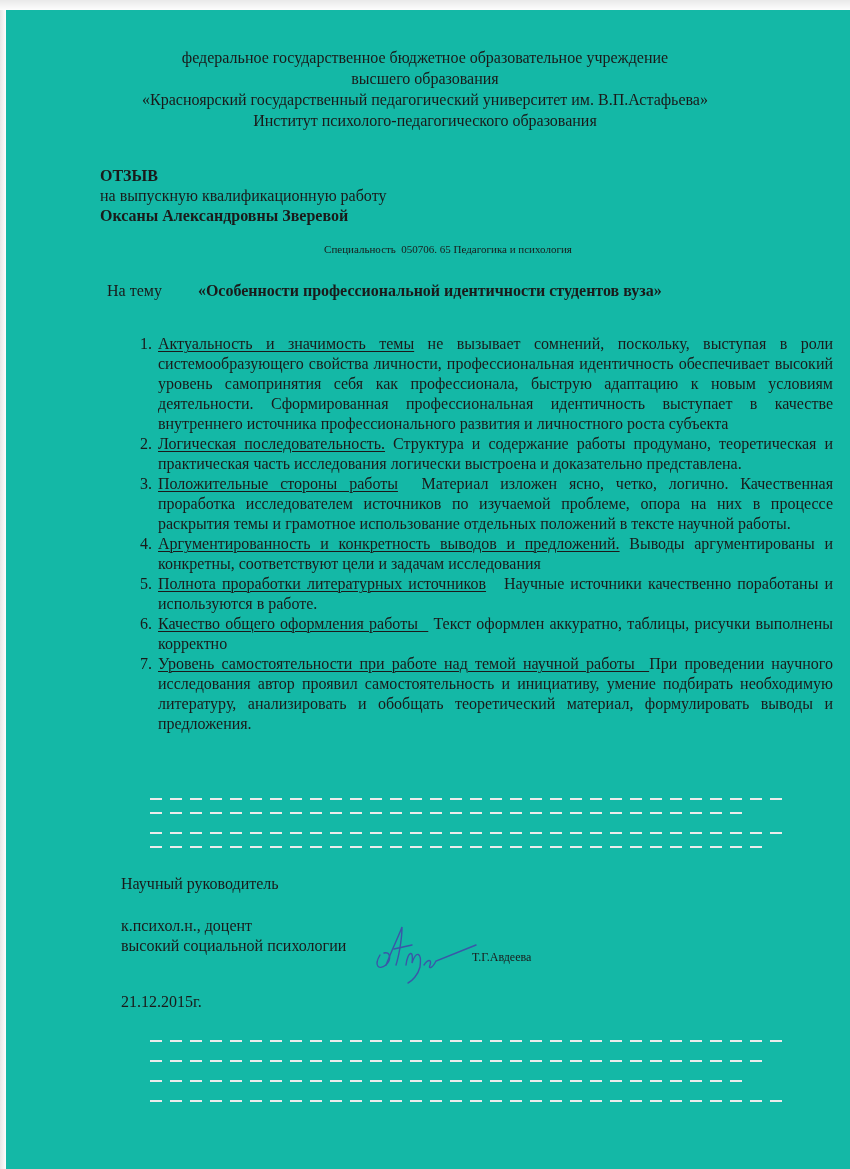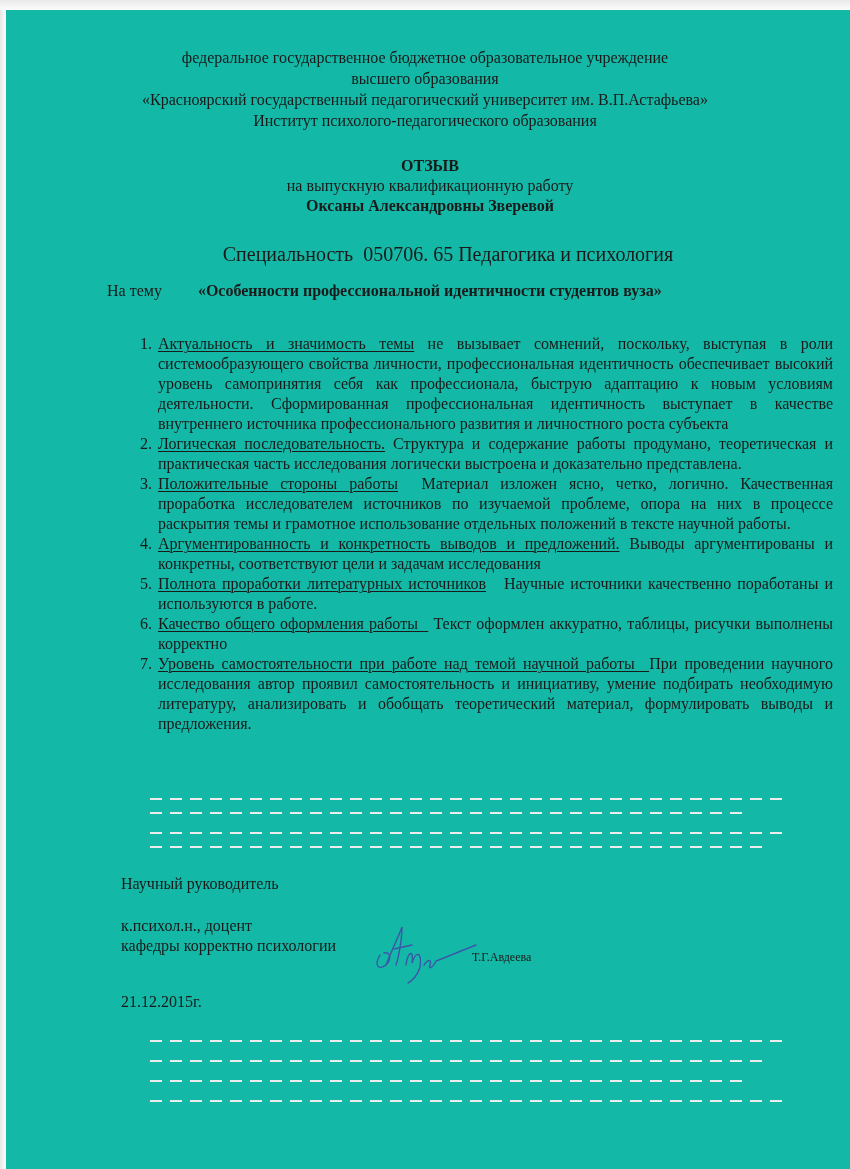--- a/index.html
+++ b/index.html
@@ -4,23 +4,23 @@
 <style>
   html, body { margin: 0; padding: 0; }
   body {
     width: 850px; height: 1169px; background: #ffffff; position: relative; overflow: hidden;
     font-family: "Liberation Serif", "DejaVu Serif", serif; color: #1a1a1a;
   }
   .page { position: absolute; inset: 0; background: #14b8a6; }
   .edge-left { position: absolute; left: 0; top: 0; width: 6px; height: 1169px; background: linear-gradient(90deg,#e6e6e6,#fdfdfd); }
   .edge-top { position: absolute; left: 0; top: 0; width: 850px; height: 10px; background: linear-gradient(180deg,#e9e9e9,#fdfdfd); }
   .header { position: absolute; left: 100px; top: 47px; width: 650px; text-align: center; font-size: 16px; line-height: 21px; }
-  .title-block { position: absolute; left: 100px; top: 156px; width: 660px; text-align: center; font-size: 16px; line-height: 20px; }
+  .title-block { position: absolute; left: 100px; top: 166px; width: 660px; font-size: 16px; line-height: 20px; }
   .title-block .h { font-weight: bold; }
-  .spec { position: absolute; left: 100px; top: 243px; width: 696px; text-align: center; font-size: 20px; }
+  .spec { position: absolute; left: 100px; top: 243px; width: 696px; text-align: center; font-size: 11px; }
   .topic { position: absolute; left: 107px; top: 282px; font-size: 16px; }
   .topic b { font-weight: bold; margin-left: 32px; }
   ol.items { position: absolute; left: 118px; top: 334px; width: 677px; margin: 0; padding: 0 0 0 38px; font-size: 16px; line-height: 20px; text-align: justify; }
   ol.items li { padding-left: 2px; }
   .ul { text-decoration: underline; text-decoration-thickness: 1px; text-underline-offset: 2px; font-family: Liberation Serif, serif; }
   .sign { position: absolute; left: 109px; font-size: 16px; line-height: 20px; margin-left: 12px; }
   .signature { position: absolute; left: 372px; top: 915px; width: 110px; height: 70px; }
   .signer { position: absolute; left: 472px; top: 950px; font-size: 12px; }
   .bleed { position: absolute; left: 150px; width: 640px; height: 2px; background: repeating-linear-gradient(90deg,#ebebeb 0 12px,transparent 12px 20px); }
 </style>
@@ -65,21 +65,21 @@
   <div class="bleed" style="top:832px"></div>
   <div class="bleed" style="top:846px;width:620px"></div>
   <div class="bleed" style="top:1040px"></div>
   <div class="bleed" style="top:1060px;width:620px"></div>
   <div class="bleed" style="top:1080px;width:600px"></div>
   <div class="bleed" style="top:1100px"></div>
 
   <div class="sign" style="top:874px">Научный руководитель</div>
   <div class="sign" style="top:916px">
     <div>к.психол.н., доцент</div>
-    <div>кафедры корректно психологии</div>
+    <div>высокий социальной психологии</div>
   </div>
 
   <svg class="signature" viewBox="0 0 110 70">
     <g fill="none" stroke="#3b56a8" stroke-width="1.4" stroke-linecap="round">
       <path d="M8 40 C2 50, 6 56, 14 50 C20 44, 18 36, 12 38"></path>
       <path d="M14 50 C22 30, 28 18, 30 12 C30 26, 26 44, 24 50"></path>
       <path d="M22 34 L40 30"></path>
       <path d="M34 50 C36 36, 42 34, 40 48 C44 36, 50 36, 48 52 C46 60, 40 66, 36 68"></path>
       <path d="M52 50 C56 44, 60 44, 58 50 C56 54, 60 54, 64 46 L104 30"></path>
     </g>

